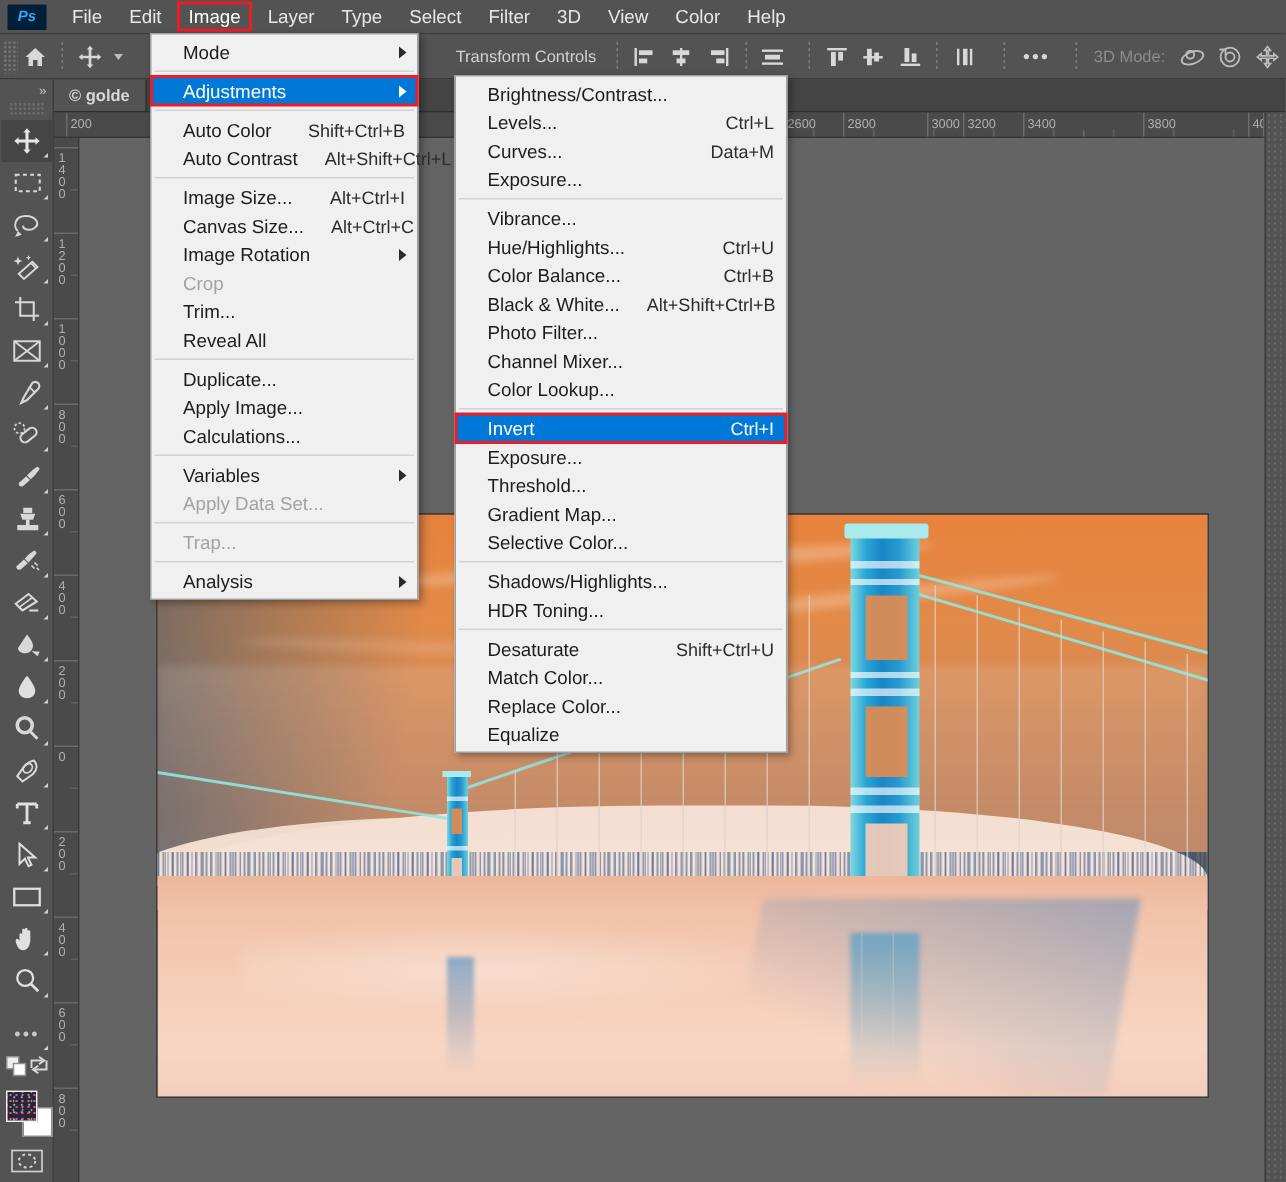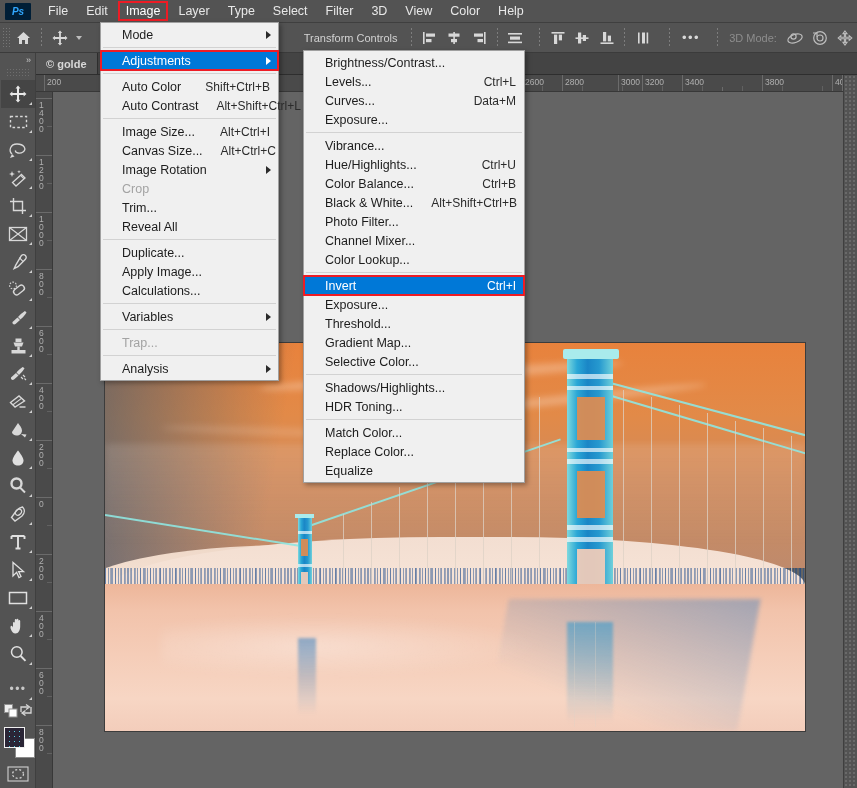--- a/index.html
+++ b/index.html
@@ -804,20 +804,23 @@
         <span class="lbl">Apply Image...</span>
       </div>
       <div class="mi">
         <span class="lbl">Calculations...</span>
       </div>
       <div class="msep"></div>
       <div class="mi">
         <span class="lbl">Variables</span>
         <span class="arrow"></span>
       </div>
+      <div class="mi disabled">
+        <span class="lbl">Apply Data Set...</span>
+      </div>
       <div class="msep"></div>
       <div class="mi disabled">
         <span class="lbl">Trap...</span>
       </div>
       <div class="msep"></div>
       <div class="mi">
         <span class="lbl">Analysis</span>
         <span class="arrow"></span>
       </div>
     </div>
@@ -881,20 +884,24 @@
       </div>
       <div class="msep"></div>
       <div class="mi">
         <span class="lbl">Shadows/Highlights...</span>
       </div>
       <div class="mi">
         <span class="lbl">HDR Toning...</span>
       </div>
       <div class="msep"></div>
       <div class="mi">
+        <span class="lbl">Desaturate</span>
+        <span class="acc">Shift+Ctrl+U</span>
+      </div>
+      <div class="mi">
         <span class="lbl">Match Color...</span>
       </div>
       <div class="mi">
         <span class="lbl">Replace Color...</span>
       </div>
       <div class="mi">
         <span class="lbl">Equalize</span>
       </div>
     </div>
 

